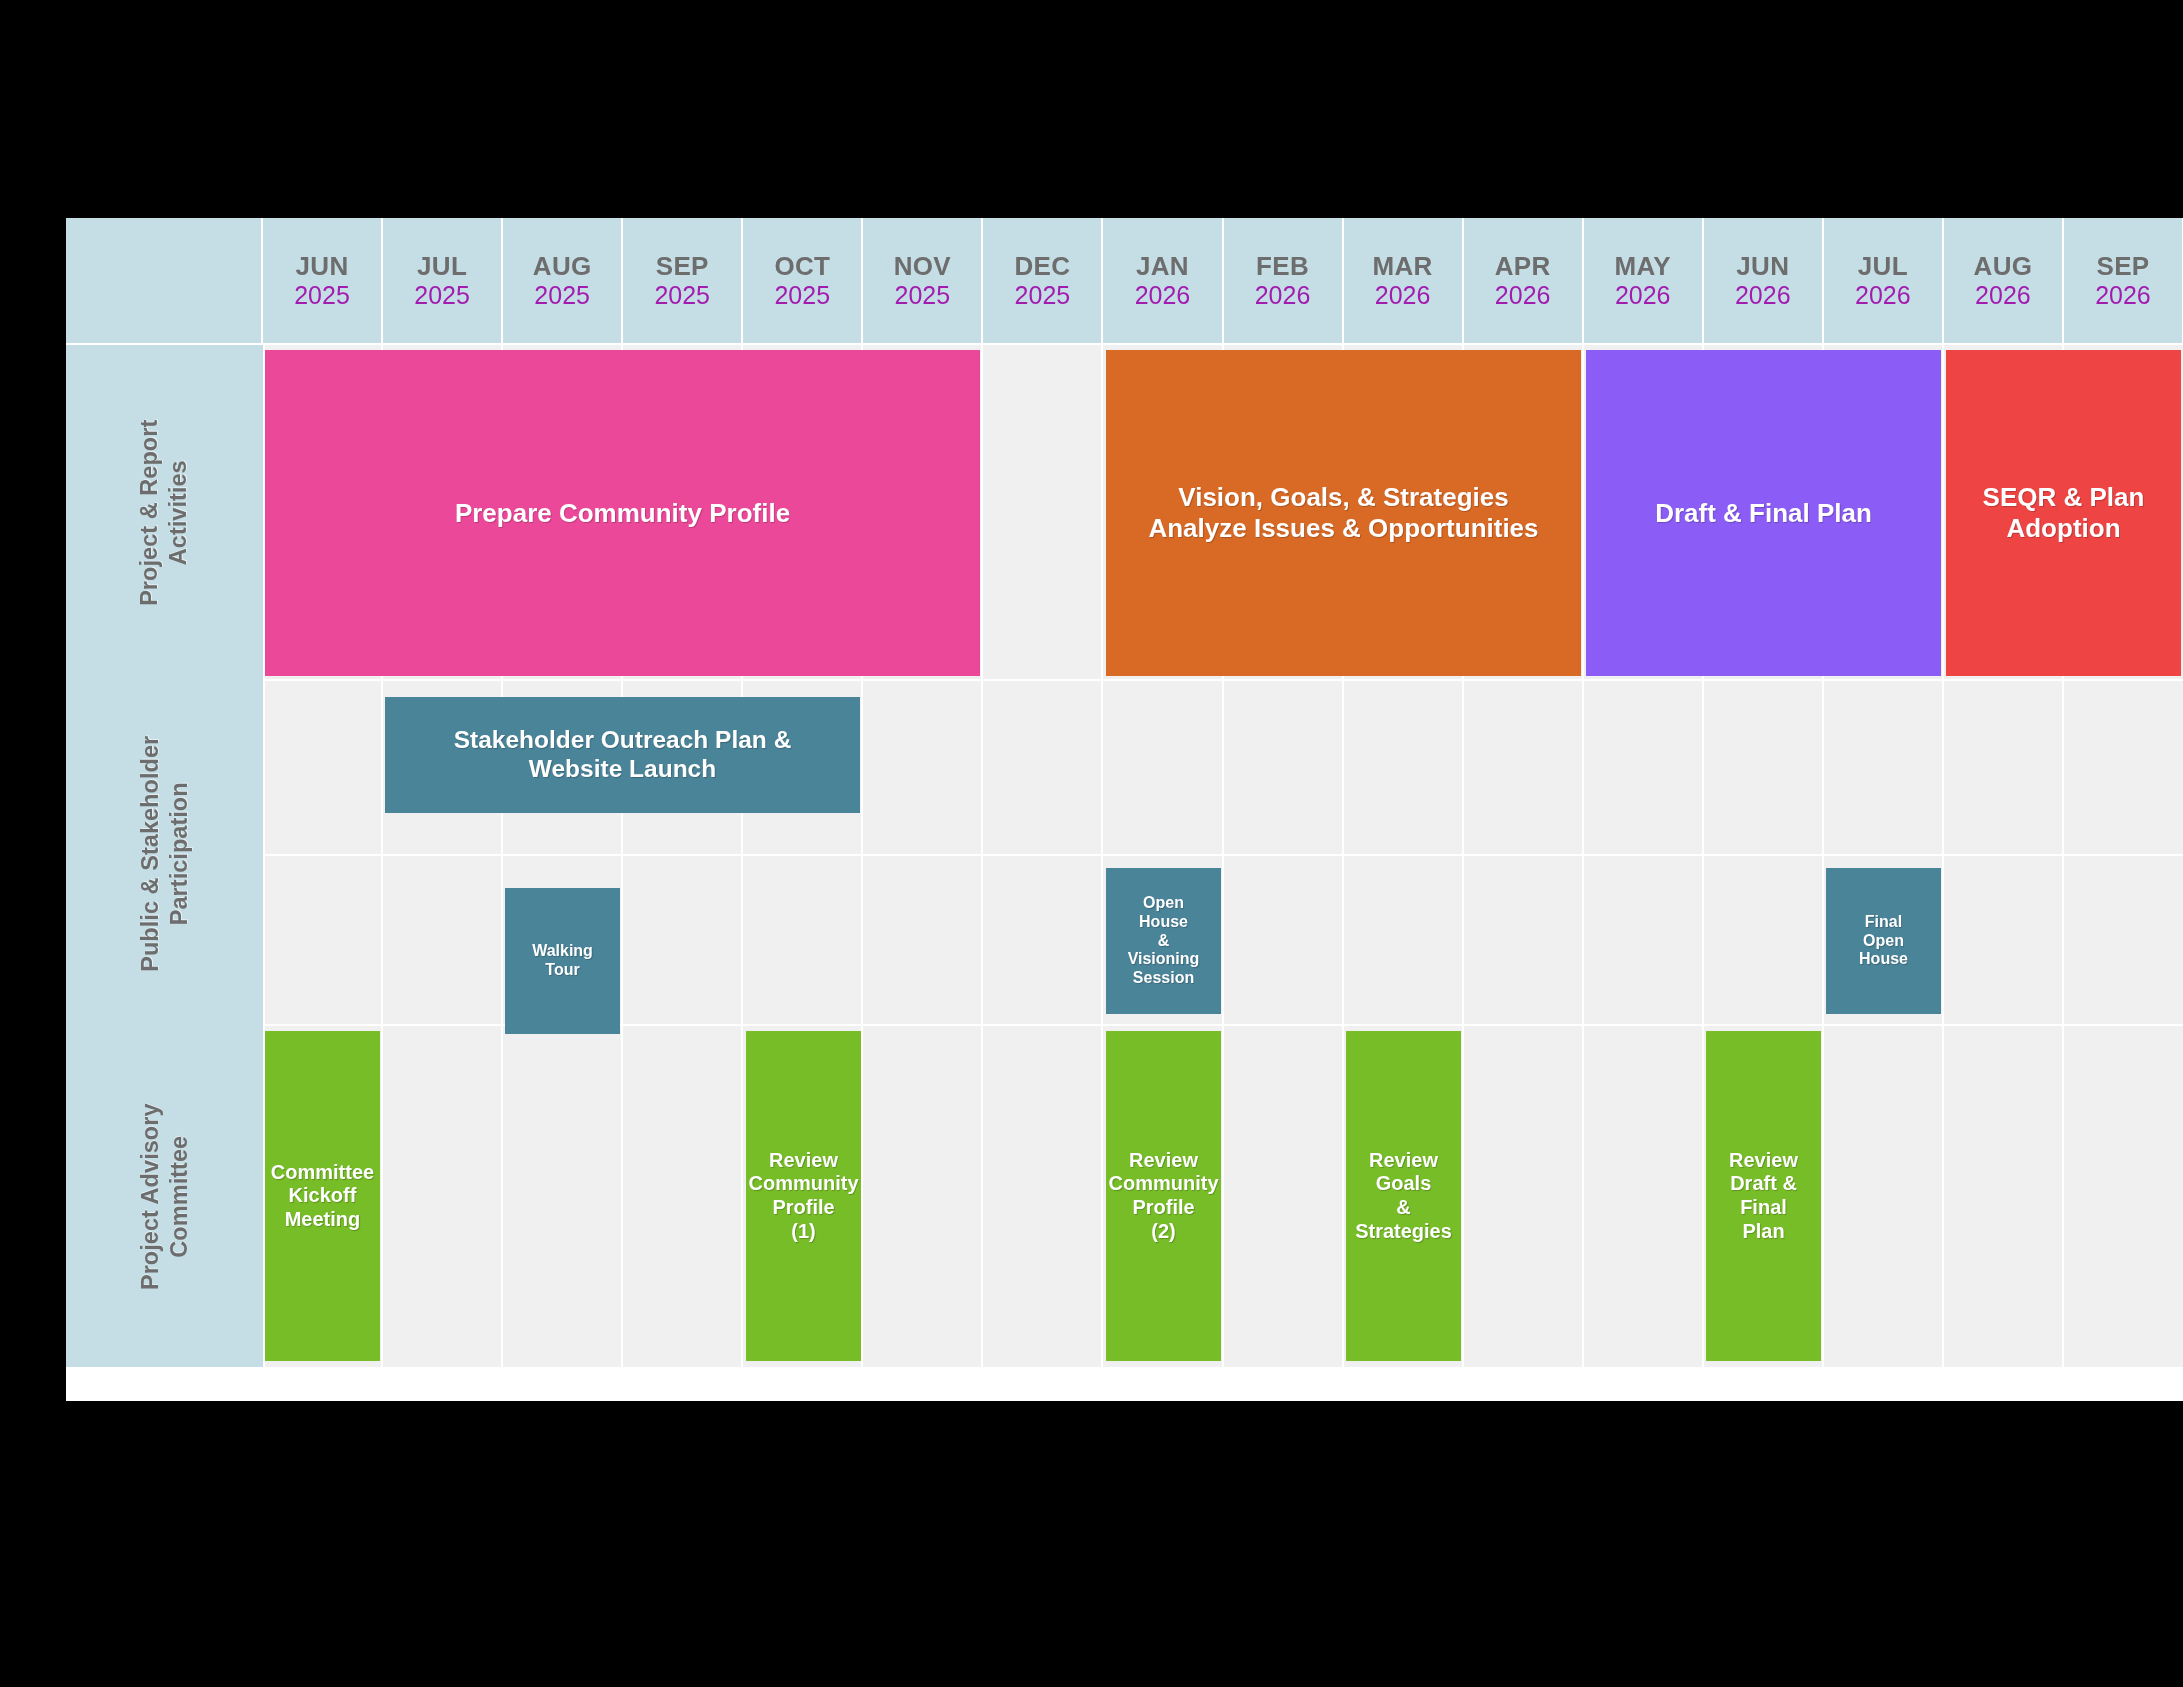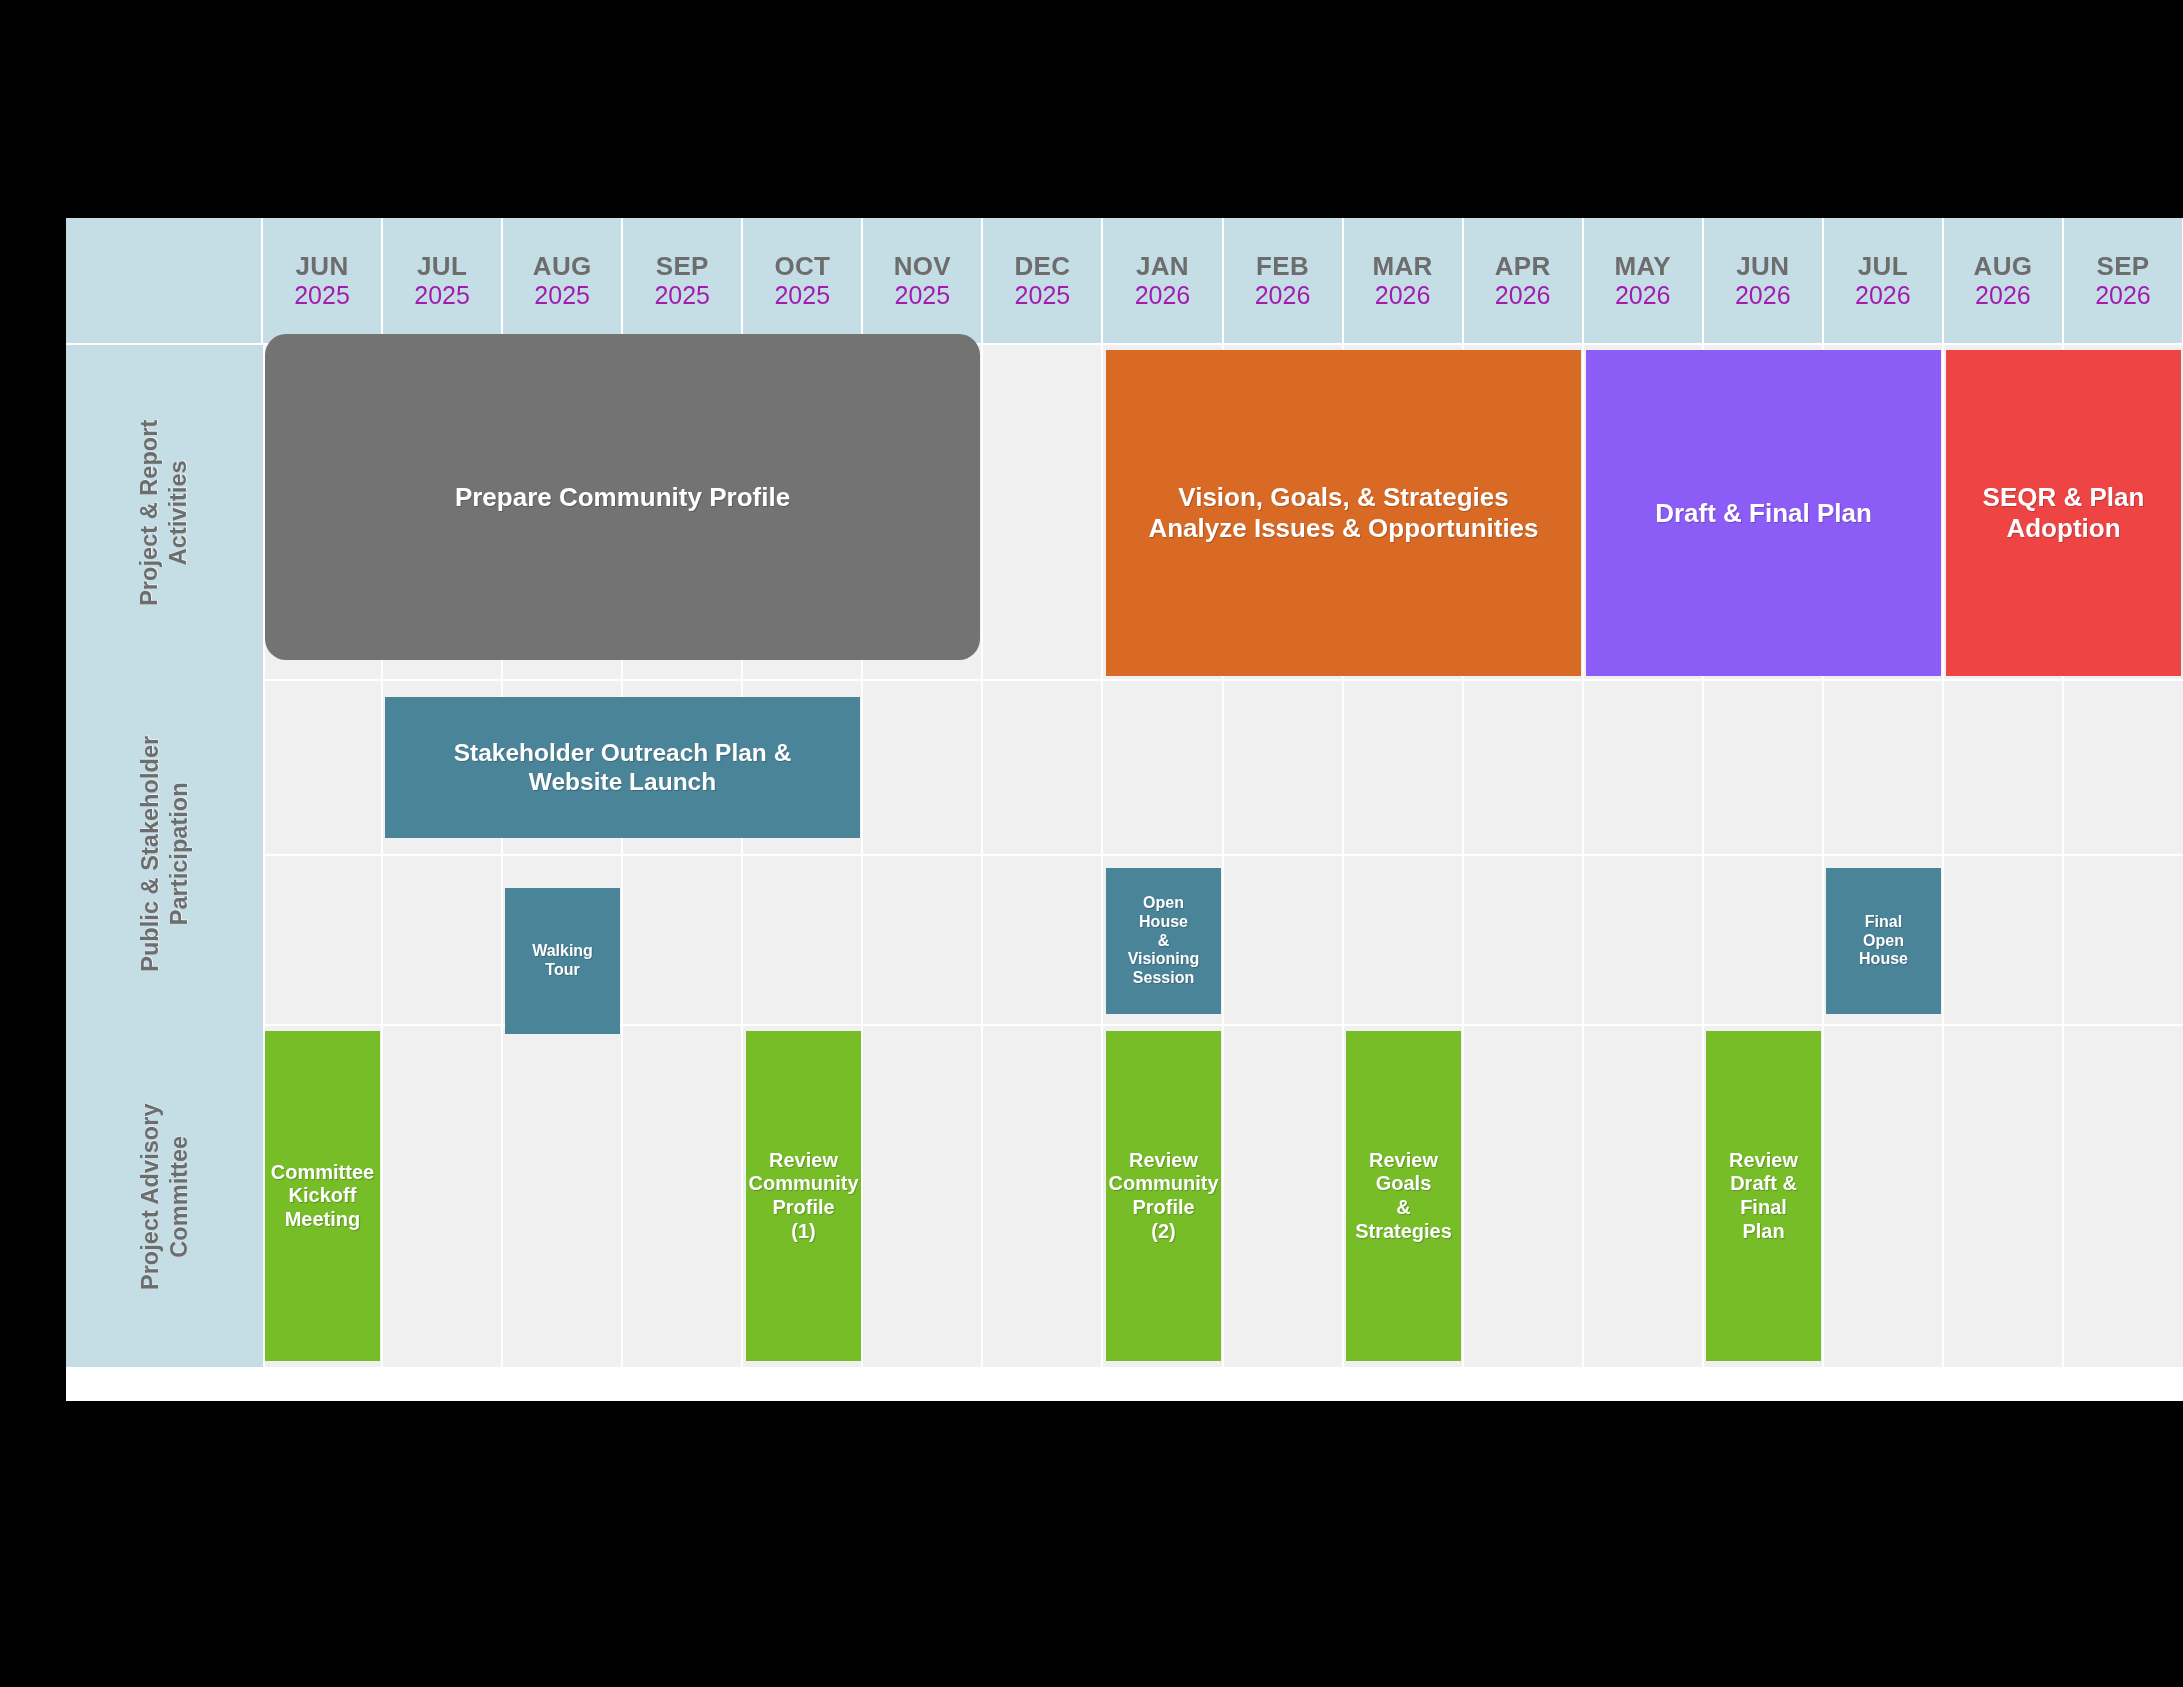--- a/index.html
+++ b/index.html
@@ -227,35 +227,35 @@
       <div class="cell row-nolinebottom"></div>
       <div class="cell row-nolinebottom"></div>
       <div class="cell row-nolinebottom"></div>
       <div class="cell row-nolinebottom"></div>
       <div class="cell row-nolinebottom"></div>
       <div class="cell row-nolinebottom"></div>
       <div class="cell last row-nolinebottom"></div>
     </div>
 
   <div id="bars">
-      <div class="bar orange" style="left: 199px; top: 116px; width: 715px; height: 326px; background: #737373; border-radius: 21px;">
+      <div class="bar orange" style="left: 199px; top: 132px; width: 715px; height: 326px; background: #ec4899;">
         <div style="white-space: pre-line;">Prepare Community Profile</div>
       </div>
       <div class="bar orange" style="left: 1040px; top: 132px; width: 475px; height: 326px; background: rgb(217, 106, 38);">
         <div style="white-space: pre-line;">Vision, Goals, &amp; Strategies
 Analyze Issues &amp; Opportunities</div>
       </div>
       <div class="bar orange" style="left: 1520px; top: 132px; width: 355px; height: 326px; background: #8b5cf6;">
         <div style="white-space: pre-line;">Draft &amp; Final Plan</div>
       </div>
       <div class="bar orange" style="left: 1880px; top: 132px; width: 235px; height: 326px; background: #ef4444;">
         <div style="white-space: pre-line;">SEQR &amp; Plan
 Adoption</div>
       </div>
-      <div class="bar teal" style="left: 319px; top: 479px; width: 475px; height: 141px; background: rgb(74, 132, 153);">
+      <div class="bar teal" style="left: 319px; top: 479px; width: 475px; height: 116px; background: rgb(74, 132, 153);">
         <div style="white-space: pre-line;">Stakeholder Outreach Plan &amp;
 Website Launch</div>
       </div>
       <div class="bar teal sm" style="left: 439px; top: 650px; width: 115px; height: 146px; background: rgb(74, 132, 153); margin-top: 20px;">
         <div style="white-space: pre-line;">Walking
 Tour</div>
       </div>
       <div class="bar teal sm" style="left: 1040px; top: 650px; width: 115px; height: 146px; background: rgb(74, 132, 153);">
         <div style="white-space: pre-line;">Open
 House

